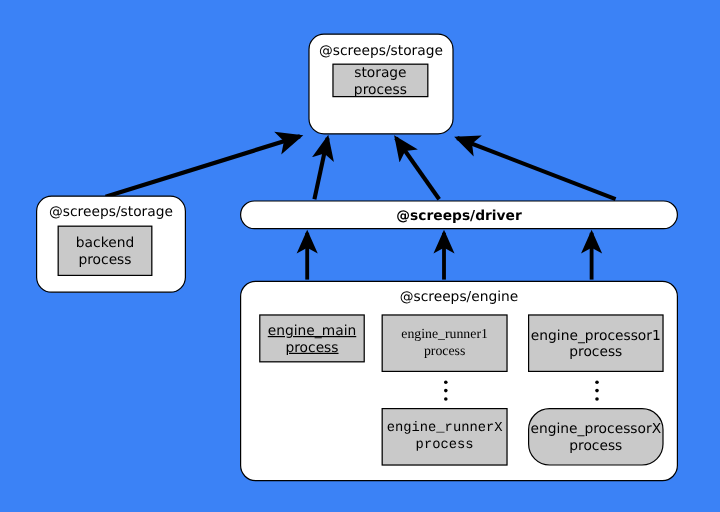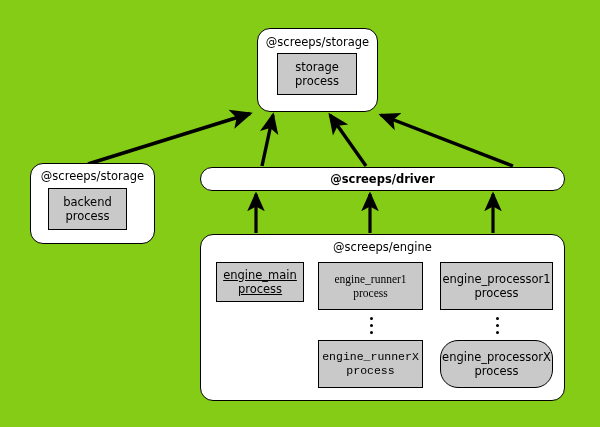--- a/index.html
+++ b/index.html
@@ -7,21 +7,21 @@
     padding: 0;
     background: #ffffff;
   }
   body {
     font-family: "DejaVu Sans", "Liberation Sans", sans-serif;
   }
   #diagram-root {
     position: relative;
     width: 600px;
     height: 427px;
-    background: #84cc16;
+    background: #3b82f6;
     overflow: hidden;
   }
   #arrow-layer {
     position: absolute;
     left: 0;
     top: 0;
     width: 600px;
     height: 427px;
     pointer-events: none;
   }
@@ -56,21 +56,21 @@
     color: #000000;
     line-height: 1.25;
     text-align: center;
     z-index: 3;
   }
   .proc span { display: block; white-space: nowrap; }
 
   
   #pkg-storage { left: 257px; top: 28px; width: 121px; height: 84px; }
   #pkg-storage .pkg-label { top: 7px; }
-  #proc-storage { left: 277px; top: 53px; width: 80px; height: 42px; }
+  #proc-storage { left: 277px; top: 53px; width: 80px; height: 28px; }
 
   
   #pkg-backend { left: 30px; top: 163px; width: 125px; height: 81px; }
   #pkg-backend .pkg-label { top: 6px; }
   #proc-backend { left: 48px; top: 188px; width: 79px; height: 42px; }
 
   
   #pkg-driver {
     left: 200px; top: 167px; width: 365px; height: 24px;
     border-radius: 12px;

